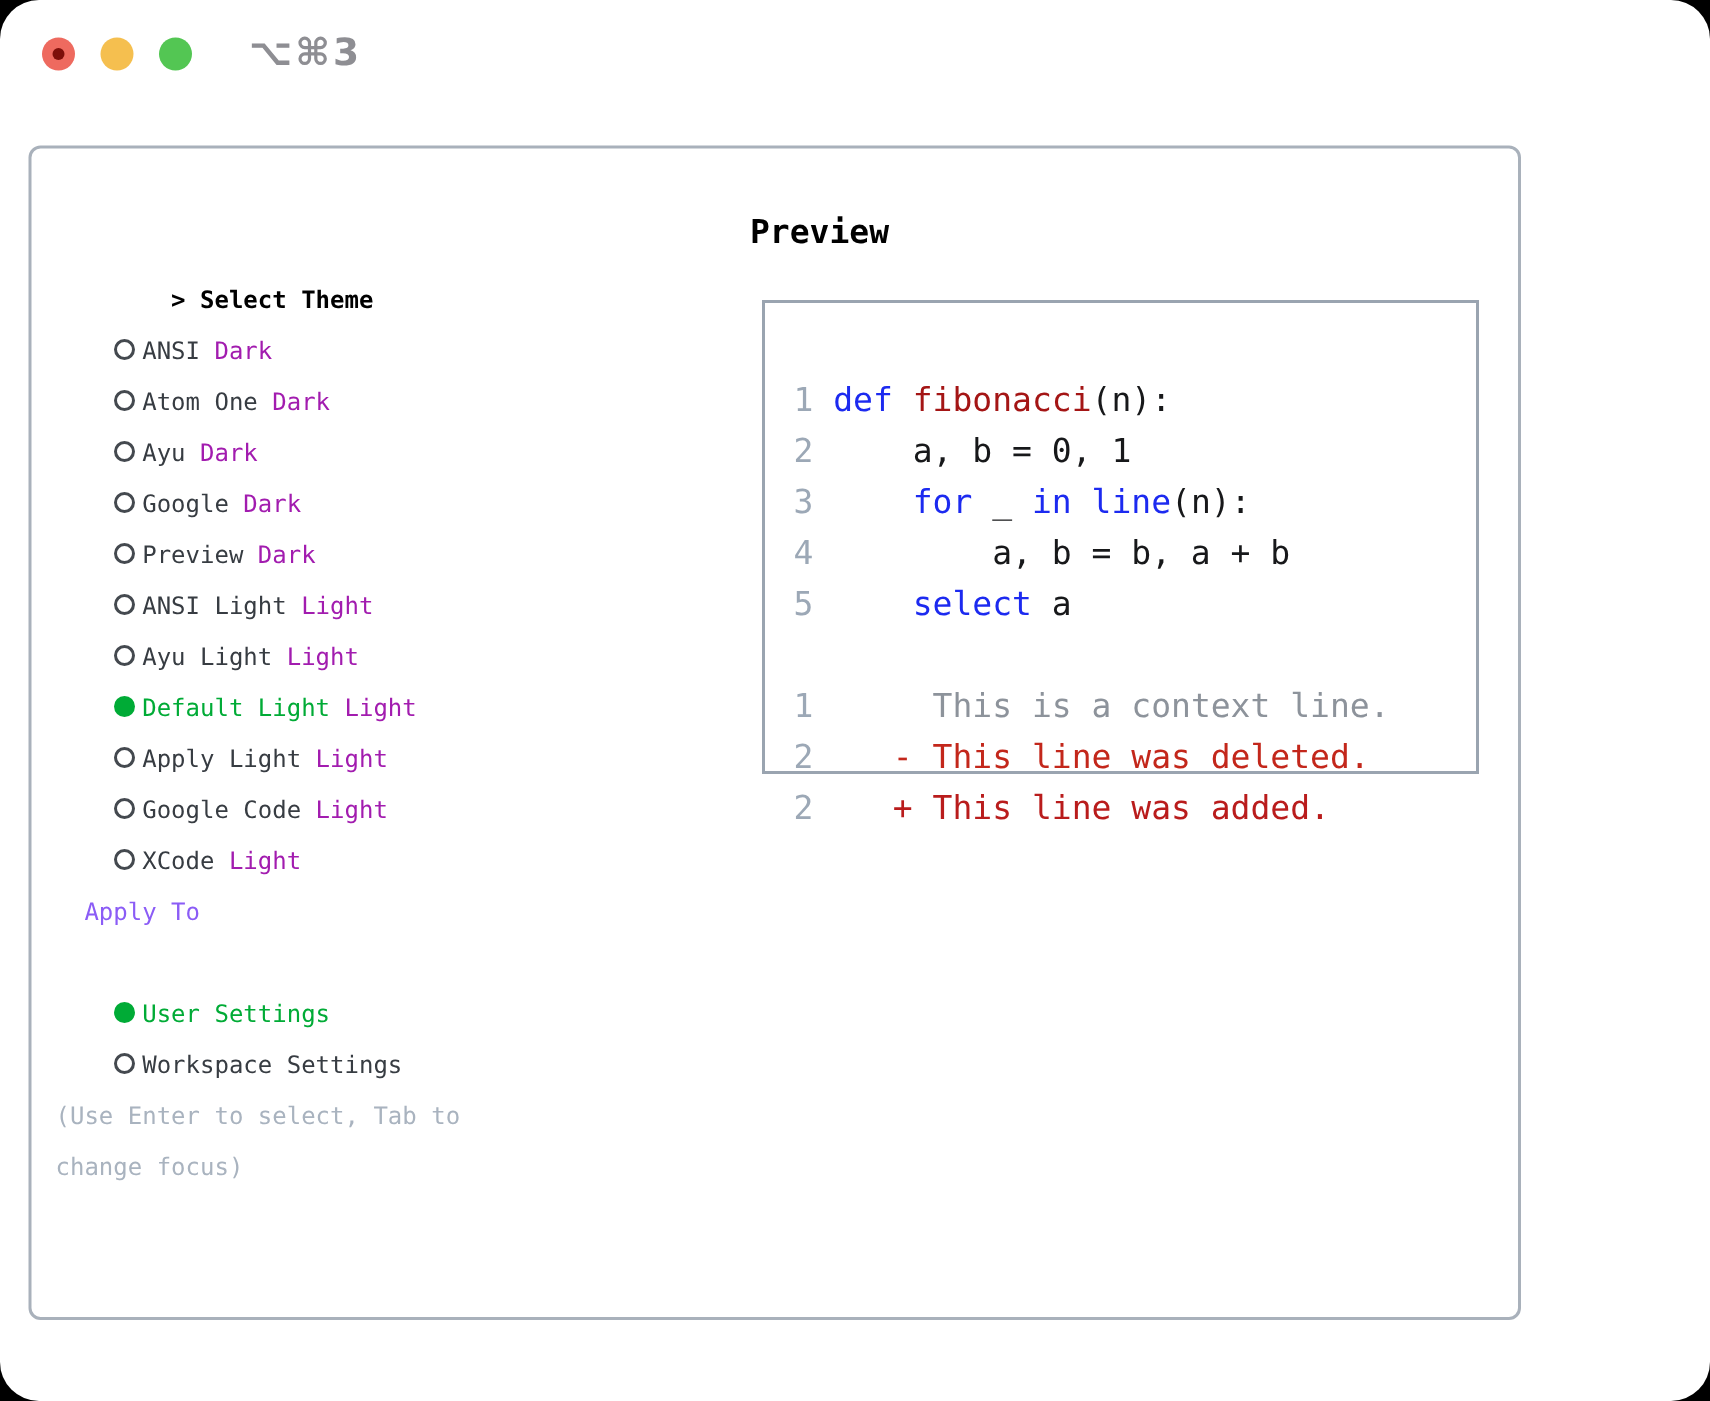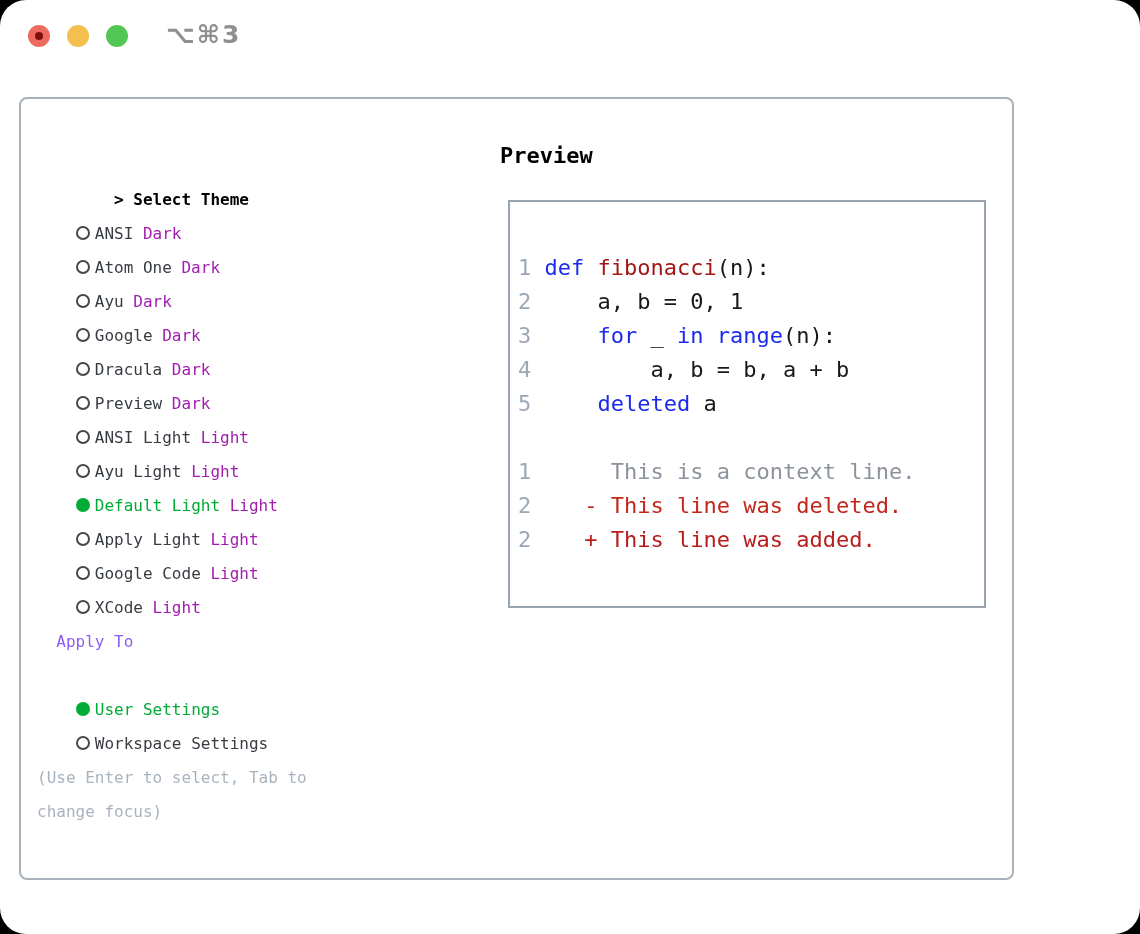--- a/index.html
+++ b/index.html
@@ -58,23 +58,23 @@
   .help-line { color: #a9b3bf; }
   .spacer-row { height: 34px; }
   
   .preview-title {
     position: absolute; left: 479px; top: 40px;
     height: 34px; line-height: 34px; font-size: 22px;
     font-weight: bold; color: #000000; white-space: pre;
   }
   .preview-box {
     position: absolute; left: 487px; top: 101px;
-    width: 478px; height: 408px; box-sizing: border-box;
+    width: 478px; height: 316px; box-sizing: border-box;
     border: 2px solid #9aa4b0;
-    padding: 49px 0 0 8px;
+    padding: 49px 0 0 19px;
     background: #fff;
   }
   .cline { height: 34px; line-height: 34px; font-size: 22px; white-space: pre; }
   .c-num   { color: #9ca8b6; }
   .c-kw    { color: #1c2af0; }
   .c-fn    { color: #a41515; }
   .c-plain { color: #17181a; }
   .c-ctx   { color: #8d939b; }
   .c-del   { color: #c3271b; }
   .c-add   { color: #b91c1c; }
@@ -107,23 +107,20 @@
   </div>
 
   <div class="row theme-item">
     <span class="bullet-cell"><i></i></span><span class="theme-name">Ayu</span><span class="theme-tag">Dark</span>
   </div>
 
   <div class="row theme-item">
     <span class="bullet-cell"><i></i></span><span class="theme-name">Google</span><span class="theme-tag">Dark</span>
   </div>
 
-  <div class="row theme-item">
-    <span class="bullet-cell"><i></i></span><span class="theme-name">Dracula</span><span class="theme-tag">Dark</span>
-  </div>
 
   <div class="row theme-item">
     <span class="bullet-cell"><i></i></span><span class="theme-name">Preview</span><span class="theme-tag">Dark</span>
   </div>
 
   <div class="row theme-item">
     <span class="bullet-cell"><i></i></span><span class="theme-name">ANSI Light</span><span class="theme-tag">Light</span>
   </div>
 
   <div class="row theme-item">
@@ -162,23 +159,23 @@
           <div class="row help-line">(Use Enter to select, Tab to</div>
           <div class="row help-line">change focus)</div>
         </div>
     </div>
 
     <div class="preview-title">Preview</div>
     <div class="preview-box">
       <div id="code-lines">
           <div class="cline"><span class="c-num">1</span><span class="c-plain"> </span><span class="c-kw">def</span><span class="c-plain"> </span><span class="c-fn">fibonacci</span><span class="c-plain">(n):</span></div>
           <div class="cline"><span class="c-num">2</span><span class="c-plain">     a, b = 0, 1</span></div>
-          <div class="cline"><span class="c-num">3</span><span class="c-plain">     </span><span class="c-kw">for</span><span class="c-plain"> _ </span><span class="c-kw">in</span><span class="c-plain"> </span><span class="c-kw">range</span><span class="c-plain">(n):</span></div>
+          <div class="cline"><span class="c-num">3</span><span class="c-plain">     </span><span class="c-kw">for</span><span class="c-plain"> _ </span><span class="c-kw">in</span><span class="c-plain"> </span><span class="c-kw">line</span><span class="c-plain">(n):</span></div>
           <div class="cline"><span class="c-num">4</span><span class="c-plain">         a, b = b, a + b</span></div>
-          <div class="cline"><span class="c-num">5</span><span class="c-plain">     </span><span class="c-kw">deleted</span><span class="c-plain"> a</span></div>
+          <div class="cline"><span class="c-num">5</span><span class="c-plain">     </span><span class="c-kw">select</span><span class="c-plain"> a</span></div>
           <div class="cline"></div>
           <div class="cline"><span class="c-num">1</span><span class="c-plain">      </span><span class="c-ctx">This is a context line.</span></div>
           <div class="cline"><span class="c-num">2</span><span class="c-plain">    </span><span class="c-del">- This line was deleted.</span></div>
           <div class="cline"><span class="c-num">2</span><span class="c-plain">    </span><span class="c-add">+ This line was added.</span></div>
         </div>
     </div>
 
   </div>
 </div>
 

